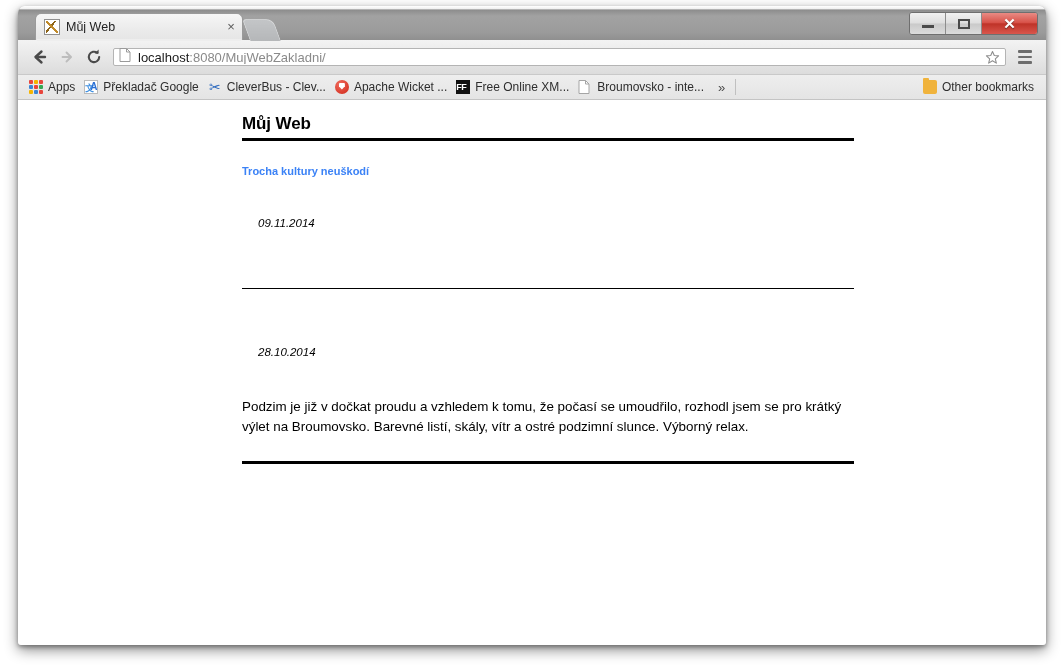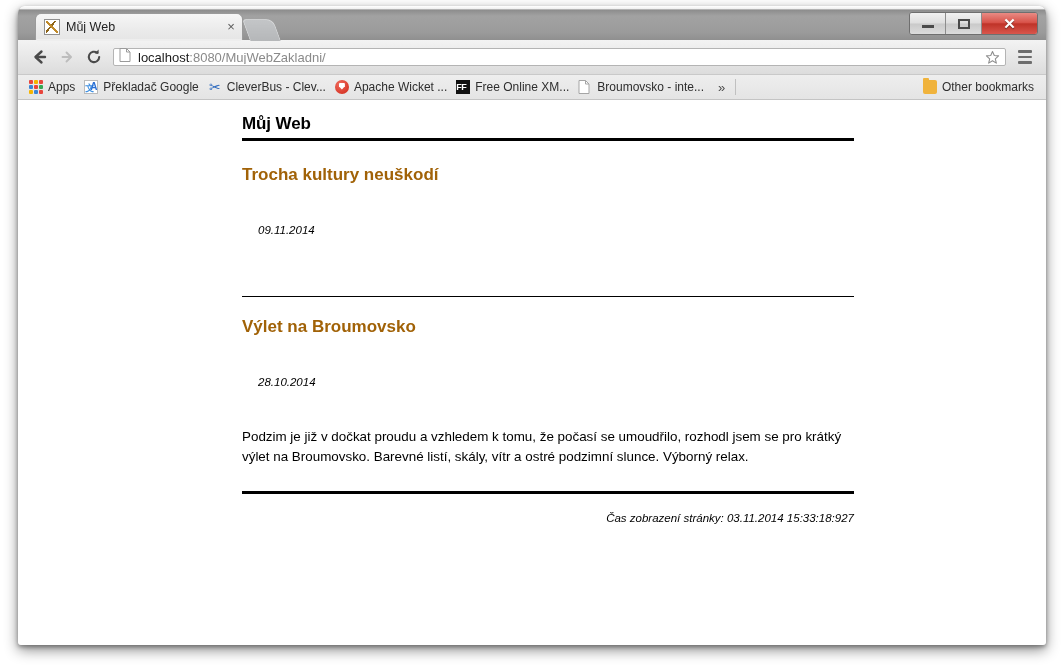--- a/index.html
+++ b/index.html
@@ -283,23 +283,23 @@
   }
   hr.thin {
     border: none;
     border-top: 1px solid #000000;
     margin: 0;
     height: 0;
   }
 
   .article { }
   .article-title {
-    font-size: 17px;
+    font-size: 11px;
     font-weight: bold;
-    color: #a16207;
+    color: #3b82f6;
     margin: 0;
     line-height: 1.3;
   }
   .article-date {
     font-size: 11.5px;
     font-style: italic;
     color: #000000;
     margin: 16px;
     line-height: 1.3;
   }
@@ -478,29 +478,27 @@
           <div class="sp-b"></div>
           <p class="article-date">09.11.2014</p>
           <div class="sp-c"></div>
         </div>
 
         <div class="sp-d"></div>
         <hr class="thin">
         <div class="sp-e"></div>
 
         <div class="article">
-          <h2 class="article-title">Výlet na Broumovsko</h2>
           <div class="sp-b"></div>
           <p class="article-date">28.10.2014</p>
           <div class="sp-c"></div>
           <p class="article-body">Podzim je již v dočkat proudu a vzhledem k tomu, že počasí se umoudřilo, rozhodl jsem se pro krátký výlet na Broumovsko. Barevné listí, skály, vítr a ostré podzimní slunce. Výborný relax.</p>
         </div>
 
         <div class="sp-d"></div>
         <hr class="thick">
         <div class="sp-f"></div>
 
-        <p id="footer-time">Čas zobrazení stránky: 03.11.2014 15:33:18:927</p>
       </div>
     </div>
 
   </div>
 </div>
 
 </body></html>

